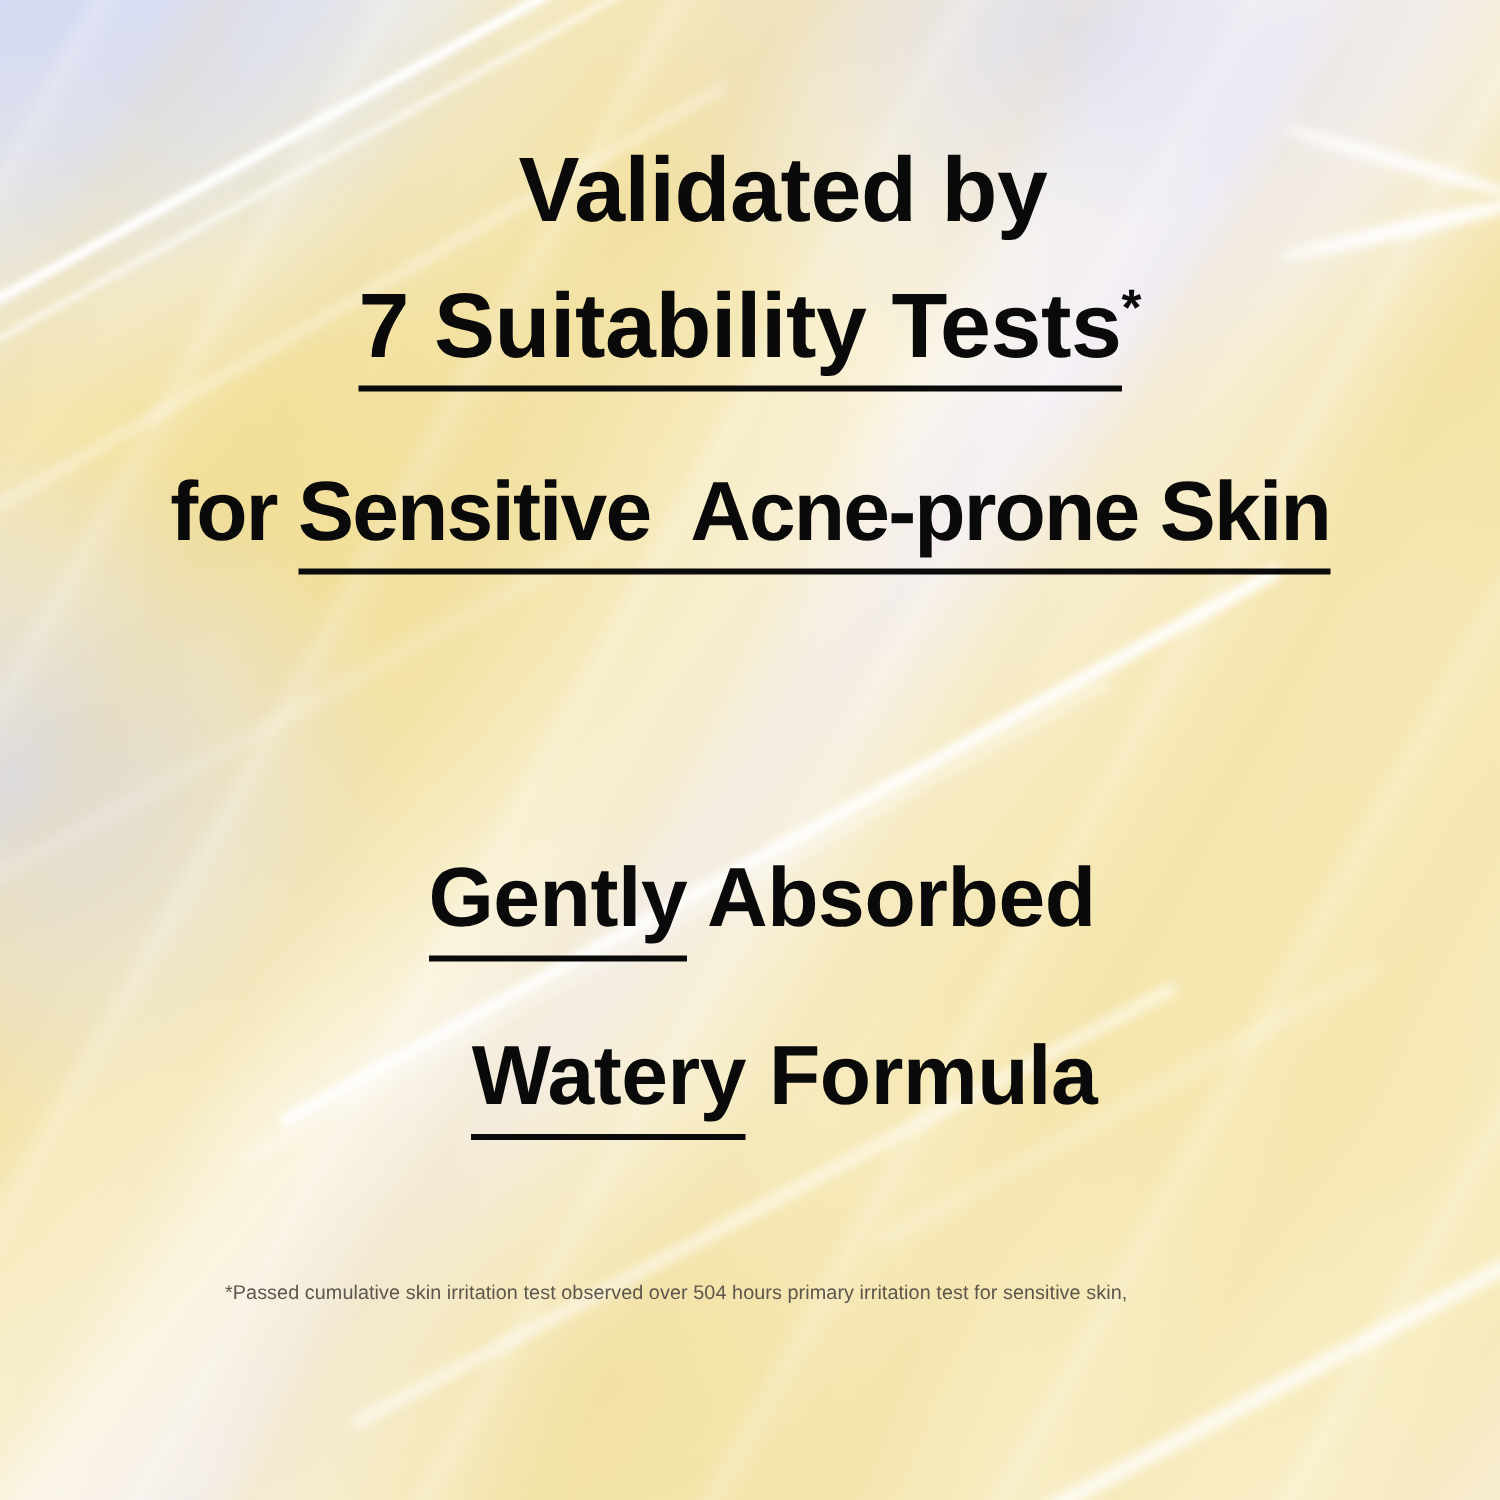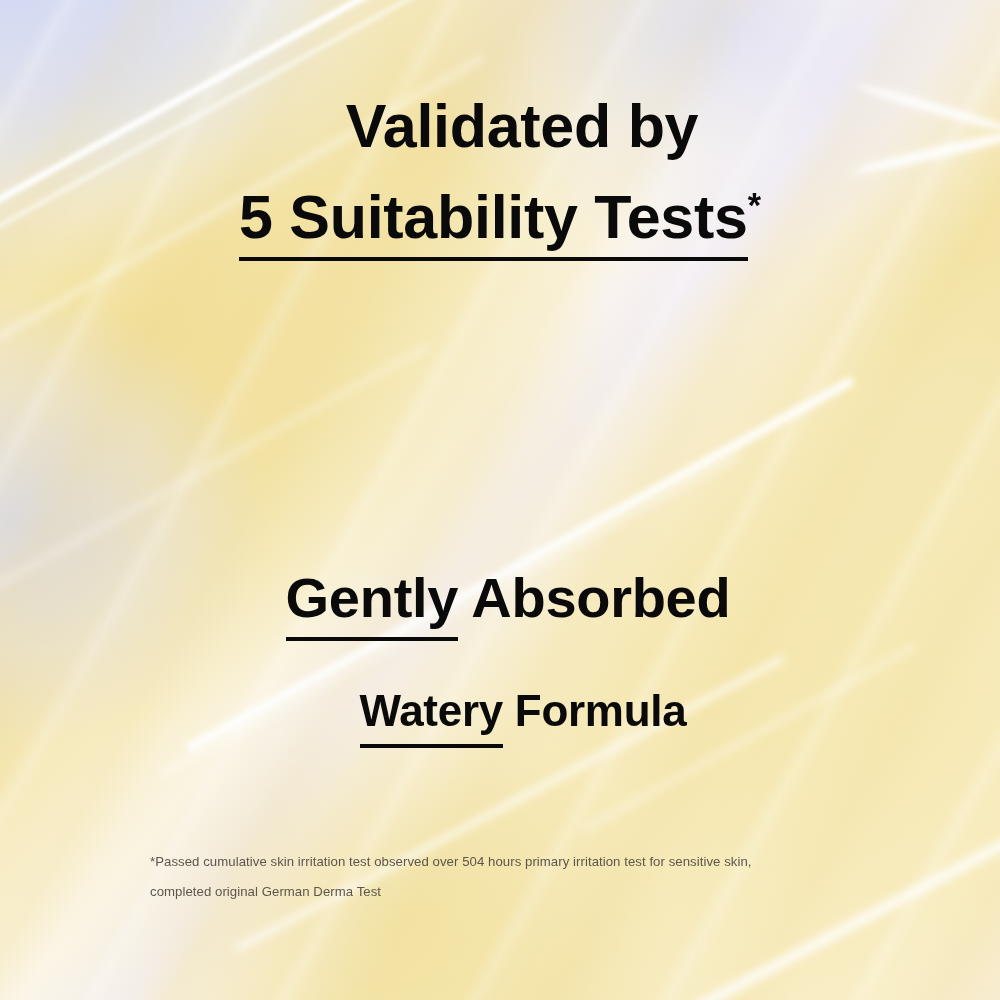--- a/index.html
+++ b/index.html
@@ -135,21 +135,21 @@
     letter-spacing:0;font-weight:700;
   }
 
   
   .headline2{
     position:absolute;left:16px;right:0;top:570px;
     text-align:center;color:#0a0a0a;font-weight:700;
     letter-spacing:-.018em;line-height:1.0;
   }
   .hl-d{font-size:56px;}
-  .hl-e{font-size:44px;margin-top:48px;padding-left:30px;}
+  .hl-e{font-size:56px;margin-top:48px;padding-left:30px;}
   .headline2 .u{border-bottom:4px solid #0a0a0a;padding-bottom:11px;}
 
   
   .footnote{
     position:absolute;left:150px;top:847px;width:730px;
     color:#5d564c;font-size:13.2px;line-height:2.25;
     letter-spacing:.004em;font-weight:400;
   }
   .fn-line{display:block;white-space:pre;}
 </style>
@@ -175,26 +175,26 @@
   <div class="gloss gl5"></div>
   <div class="gloss gl9"></div>
   <div class="gloss gl6"></div>
   <div class="gloss gl8"></div>
 
   <div class="chev chev-a"></div>
   <div class="chev chev-b"></div>
 
   <div class="headline">
     <div class="hl-line hl-a">Validated by</div>
-    <div class="hl-line hl-b"><span class="u">5 Suitability Tests</span><span class="star">*</span></div>
+    <div class="hl-line hl-b"><span class="u">7 Suitability Tests</span><span class="star">*</span></div>
+    <div class="hl-line hl-c"><span>for </span><span class="u">Sensitive  Acne-prone Skin</span></div>
   </div>
 
   <div class="headline2">
     <div class="hl-line hl-d"><span class="u">Gently</span><span> Absorbed</span></div>
     <div class="hl-line hl-e"><span class="u">Watery</span><span> Formula</span></div>
   </div>
 
   <div class="footnote">
     <span class="fn-line">*Passed cumulative skin irritation test observed over 504 hours primary irritation test for sensitive skin,</span>
-    <span class="fn-line">completed original German Derma Test</span>
   </div>
 
 </div>
 
 </body></html>

